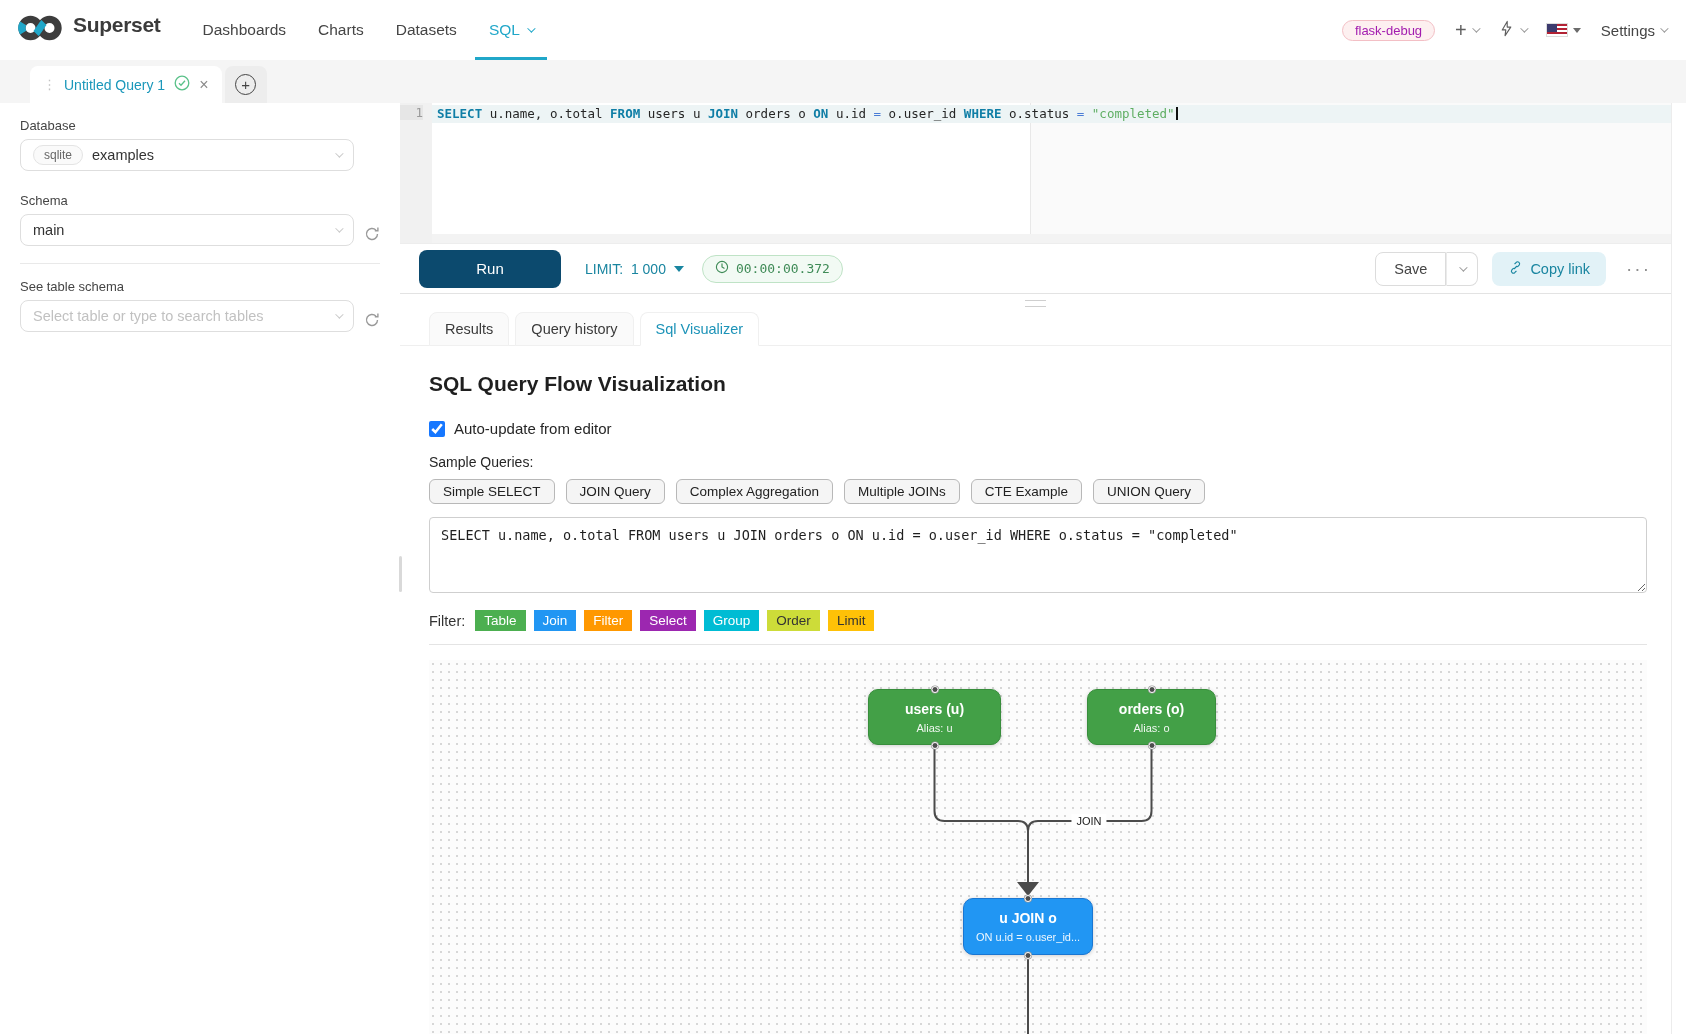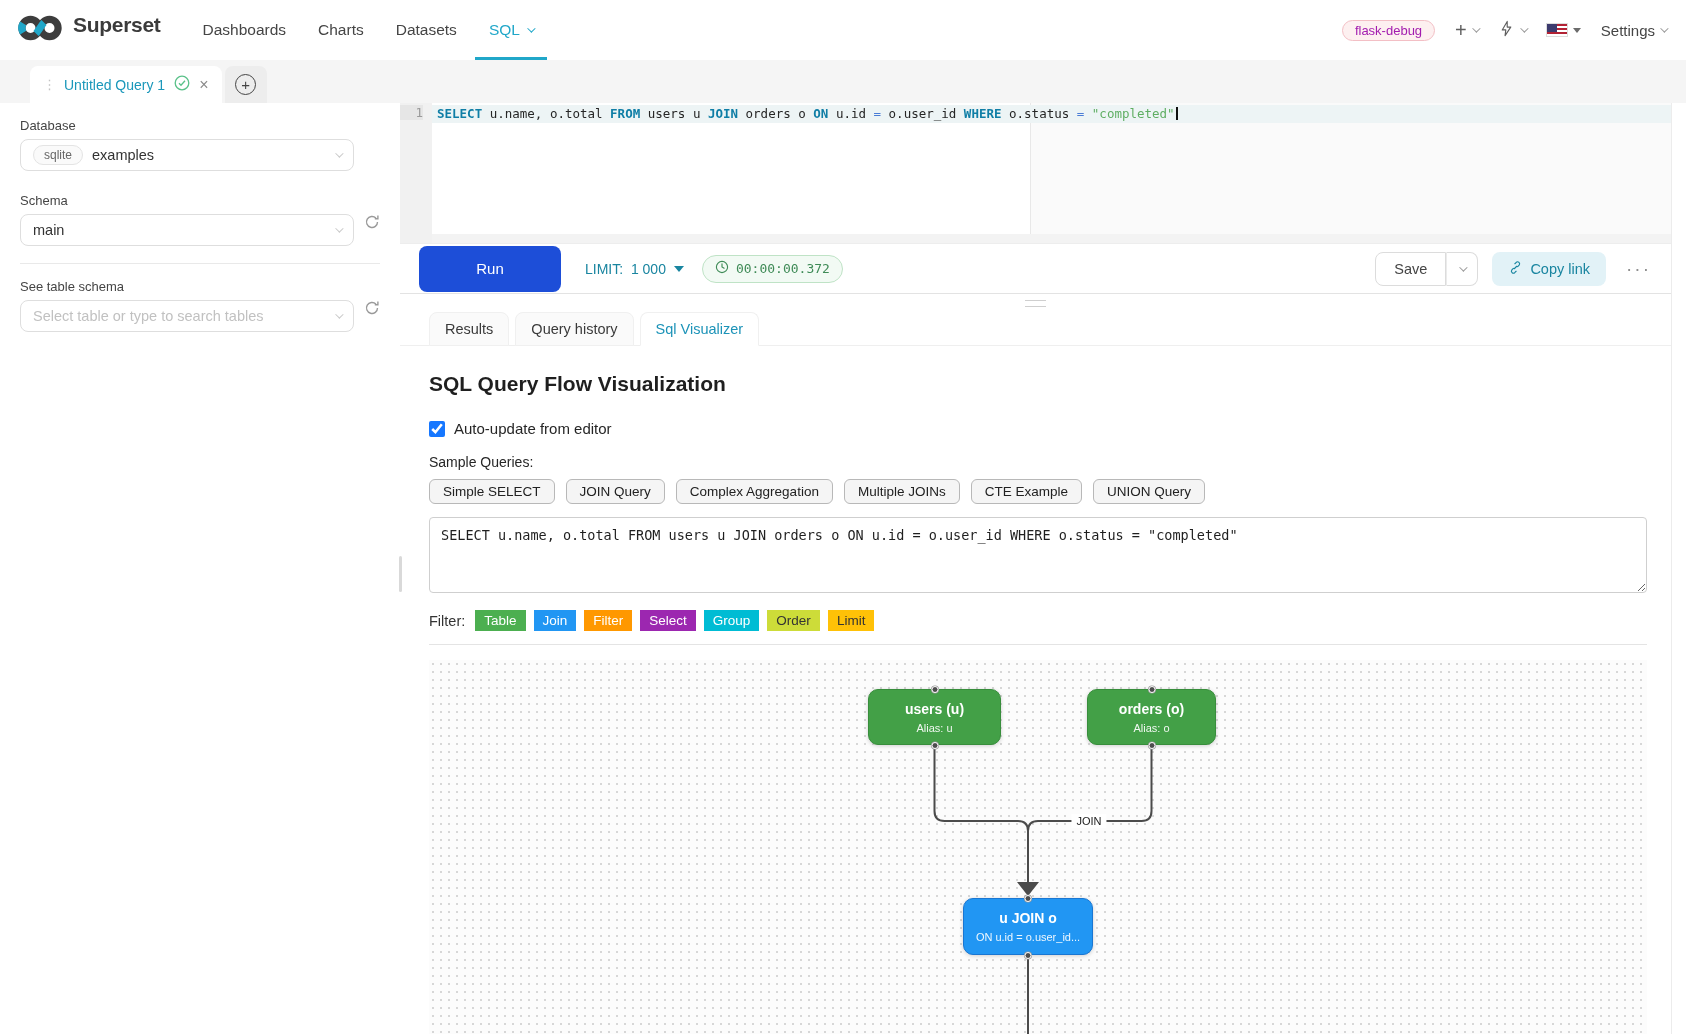--- a/index.html
+++ b/index.html
@@ -41,21 +41,21 @@
   .qtab-close { color:#8c8c8c; font-size:16px; line-height:1; cursor:pointer; }
   .newtab { height:37px; width:42px; margin-left:3px; background:#ededed; border-radius:8px 8px 0 0;
             display:flex; align-items:center; justify-content:center; cursor:pointer; }
   .newtab-circle { width:21px; height:21px; border:1.6px solid #444; border-radius:50%;
                    display:flex; align-items:center; justify-content:center; font-size:15px; color:#444; line-height:1; }
 
   
   .app-body { display:flex; height:931px; }
   .sidebar { width:400px; padding:15px 20px 0 20px; position:relative; }
   .fld-label { font-size:13px; color:#454545; margin-bottom:6px; }
-  .fld-row { display:flex; align-items:flex-start; }
+  .fld-row { display:flex; align-items:flex-end; }
   .sel { flex:1; height:32px; border:1px solid #dedede; border-radius:8px; background:#fff;
          display:flex; align-items:center; padding:0 12px; gap:9px; cursor:pointer; }
   .sel-value { font-size:14.5px; color:#333; flex:1; }
   .sel-placeholder { font-size:14.5px; color:#c1c1c1; flex:1; }
   .engine-pill { font-size:12px; color:#666; background:#fafafa; border:1px solid #e4e4e4;
                  border-radius:11px; padding:2px 10px; }
   .sel .chv { border-color:#c9c9c9; }
   .refresh-slot { width:26px; display:flex; justify-content:flex-end; }
   .fld-gap { height:22px; }
   .side-divider { border:none; border-top:1px solid #e9e9e9; margin:17px 0 15px 0; }
@@ -77,21 +77,21 @@
                font-family:"DejaVu Sans Mono", monospace; font-size:12.5px; color:#262626; }
   .tok-kw { color:#0f7ea6; font-weight:bold; }
   .tok-op { color:#4a7cd6; }
   .tok-str { color:#5fae63; }
   .cursor { display:inline-block; width:2px; height:13px; background:#111; vertical-align:-2px; margin-left:1px; }
   .hscroll-strip { position:absolute; left:32px; right:0; bottom:0; height:9px; background:#f3f3f3; }
 
   
   .run-toolbar { height:50px; display:flex; align-items:center; padding:0 14px 0 19px;
                  border-bottom:1px solid #e3e3e3; background:#fff; }
-  .run-btn { width:142px; height:46px; background:#1d4ed8; color:#fff; font-size:15px; border:none;
+  .run-btn { width:142px; height:38px; background:#0c4a6e; color:#fff; font-size:15px; border:none;
              border-radius:8px; cursor:pointer; font-family:inherit; }
   .limit { display:flex; align-items:center; gap:8px; margin-left:24px; cursor:pointer; }
   .limit-text { font-size:14px; color:#1985a0; }
   .caret-fill { width:0; height:0; border-left:5px solid transparent; border-right:5px solid transparent;
                 border-top:6px solid #1985a0; }
   .timer { display:flex; align-items:center; gap:7px; height:28px; margin-left:18px; padding:0 12px;
            background:#f2faf4; border:1px solid #bfe3c6; border-radius:14px; }
   .timer-text { font-family:"DejaVu Sans Mono", monospace; font-size:13px; color:#3f8b57; }
   .tb-right { margin-left:auto; display:flex; align-items:center; gap:14px; }
   .save-group { display:flex; height:34px; }

